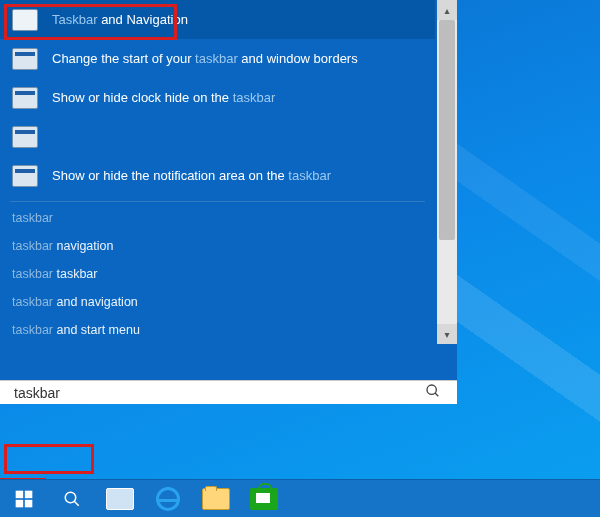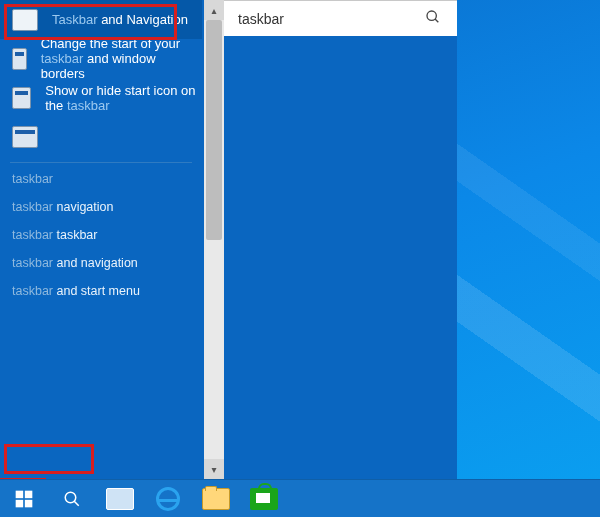--- a/index.html
+++ b/index.html
@@ -14,24 +14,24 @@
     content:""; position:absolute; inset:0;
     background:
       linear-gradient( 35deg, transparent 55%, rgba(255,255,255,.12) 55%, rgba(255,255,255,.12) 60%, transparent 60%),
       linear-gradient( 35deg, transparent 70%, rgba(255,255,255,.08) 70%, rgba(255,255,255,.08) 74%, transparent 74%);
   }
 
   
   .panel {
     position: absolute;
     left: 0; top: 0;
-    width: 457px; height: 479px;
+    width: 457px; height: 404px;
     background: #0a66c0;
     color: #fff;
-    display: flex; flex-direction: row;
+    display: flex; flex-direction: column; gap: 36px;
   }
   .results {
     position: relative;
     flex: 1 1 auto;
     padding-right: 22px;          
   }
   .result-row {
     display: flex; align-items: center;
     height: 39px;
     padding-left: 12px;
@@ -133,28 +133,34 @@
         <span class="ico strip"></span>
         <span>
           <span>Change the start of your </span><span class="hl">taskbar</span><span> and window borders</span>
         </span>
       </div>
 
 
       <div class="result-row">
         <span class="ico strip"></span>
         <span>
-          <span>Show or hide start icon on the </span><span class="hl">taskbar</span>
-        </span>
-      </div>
-
-      <div class="result-row">
-        <span class="ico strip"></span>
-      </div>
-
+          <span>Show or hide clock hide on the </span><span class="hl">taskbar</span>
+        </span>
+      </div>
+
+      <div class="result-row">
+        <span class="ico strip"></span>
+      </div>
+
+      <div class="result-row">
+        <span class="ico strip"></span>
+        <span>
+          <span>Show or hide the notification area on the </span><span class="hl">taskbar</span>
+        </span>
+      </div>
 
 
       <div class="divider"></div>
 
       <div class="suggest">
         <span class="dim">taskbar</span><span></span>
       </div>
       <div class="suggest">
         <span class="dim">taskbar</span><span> navigation</span>
       </div>

